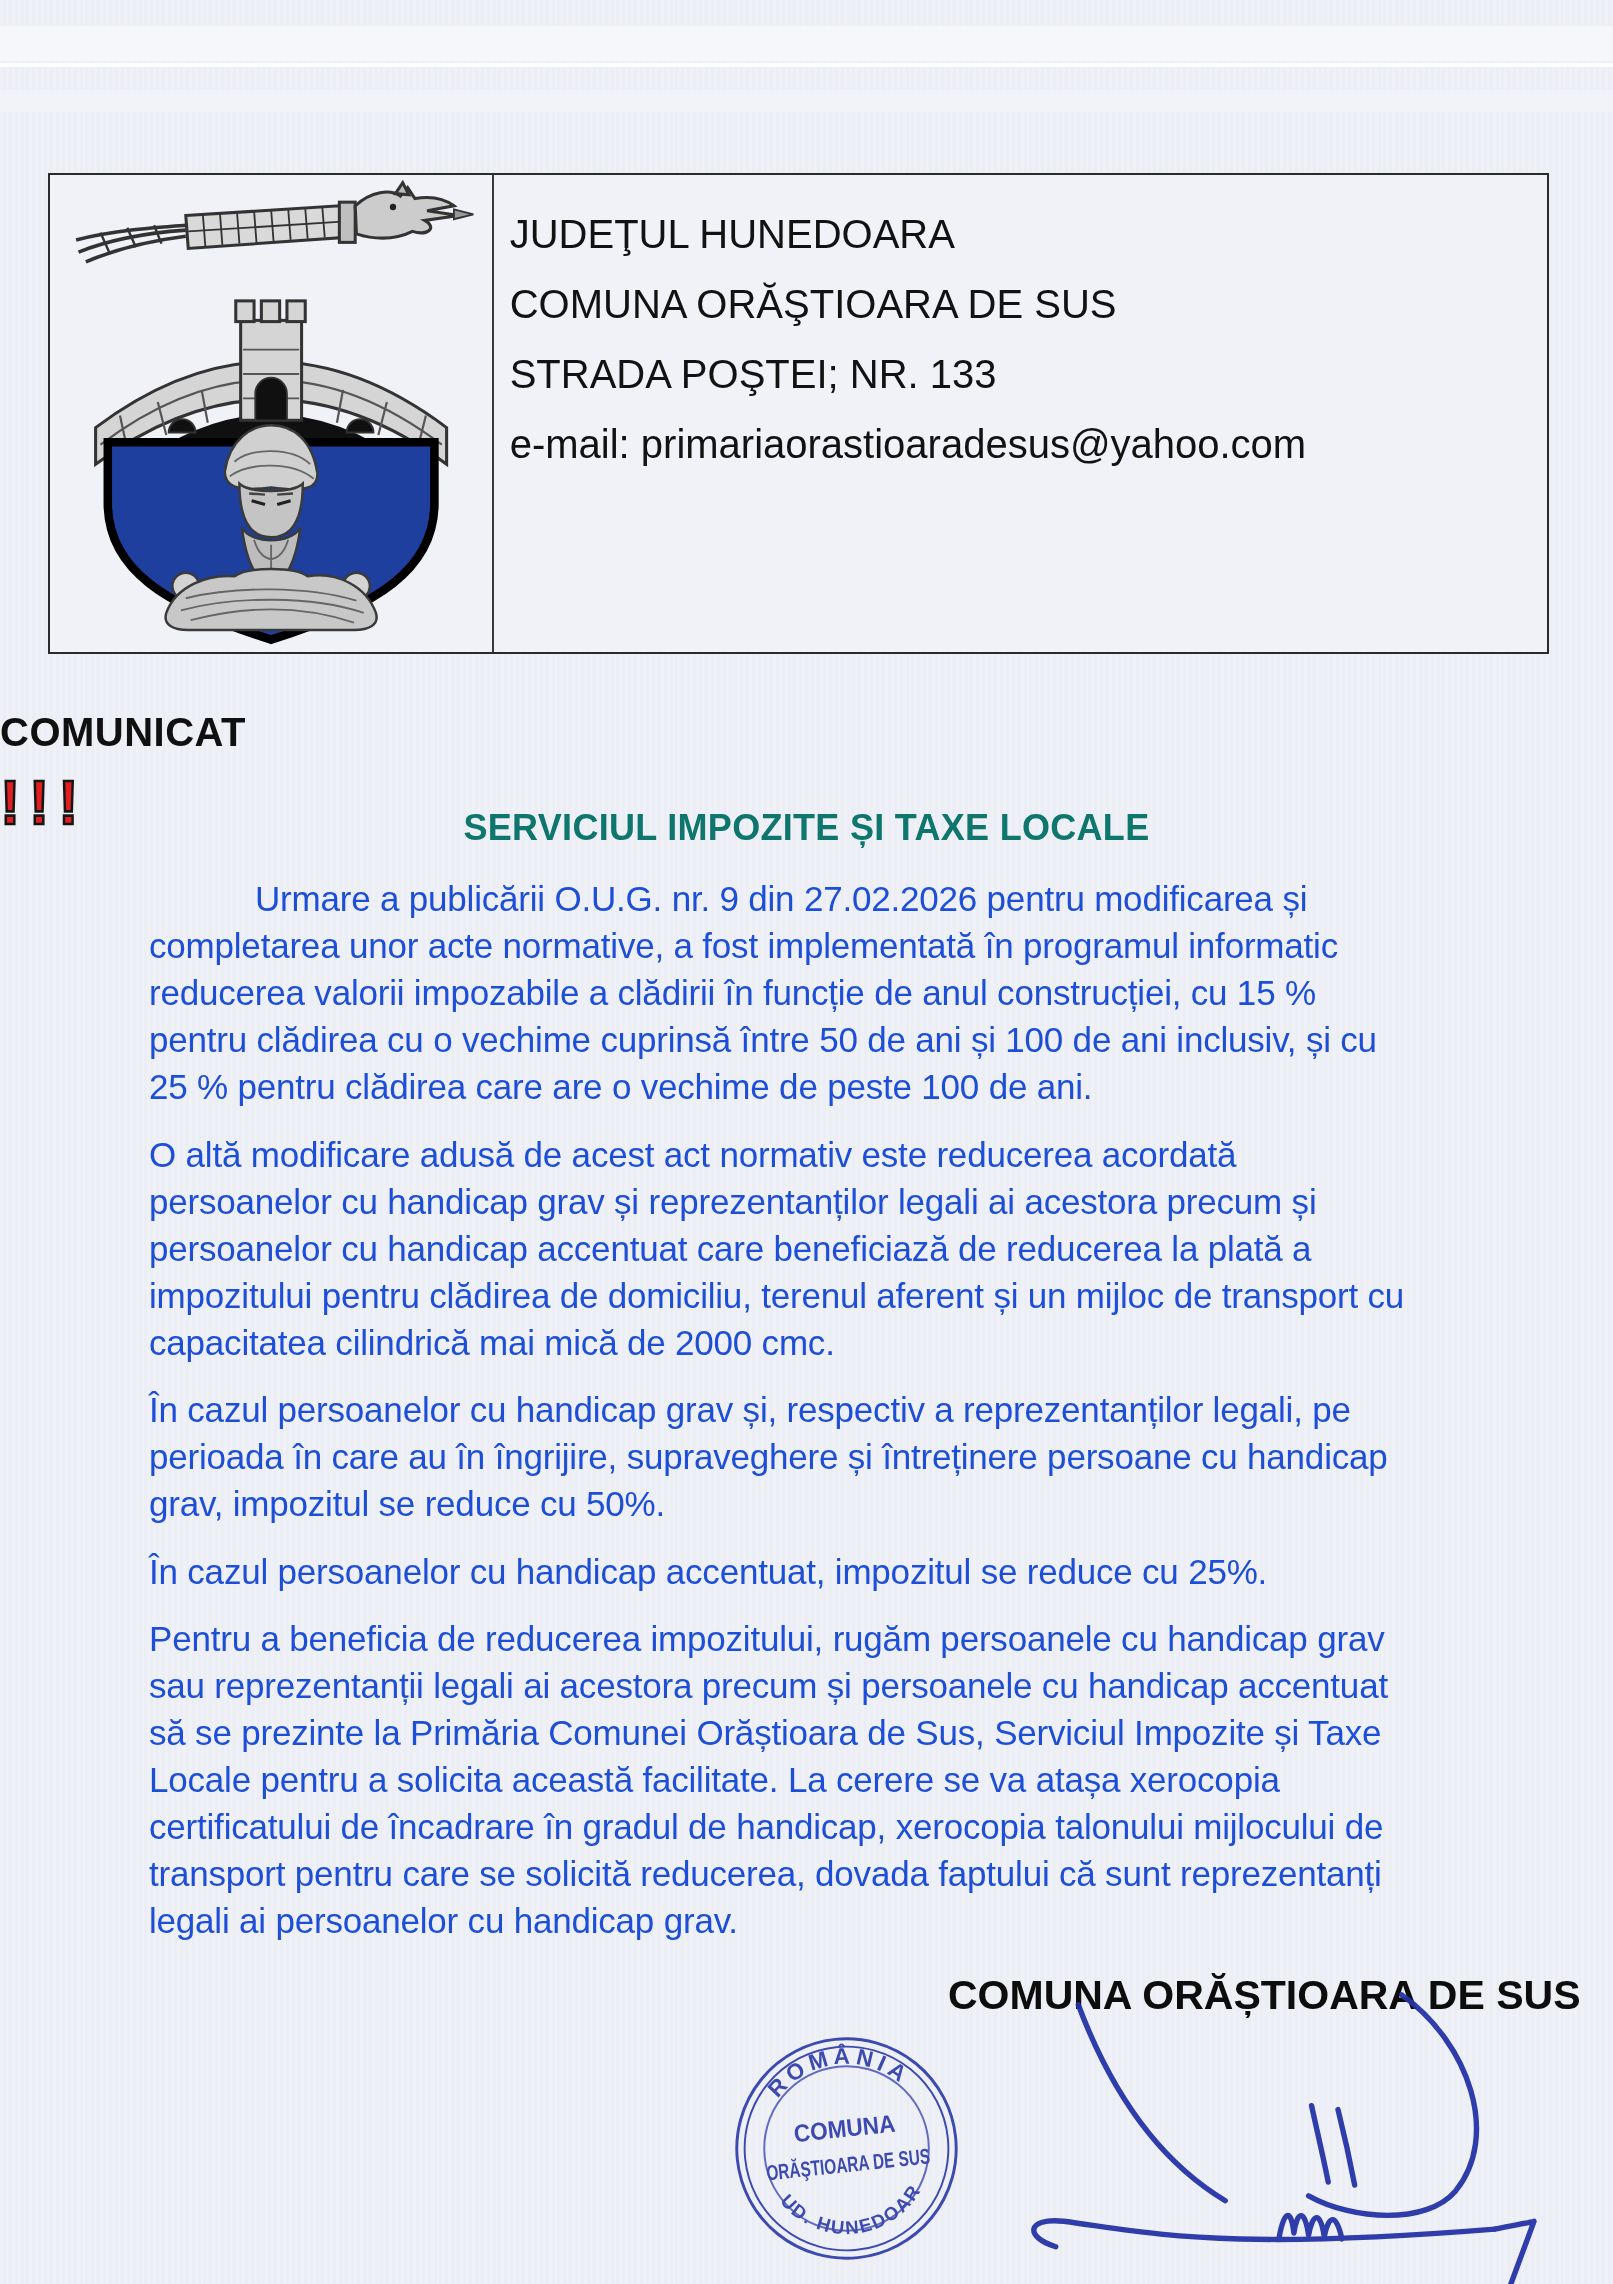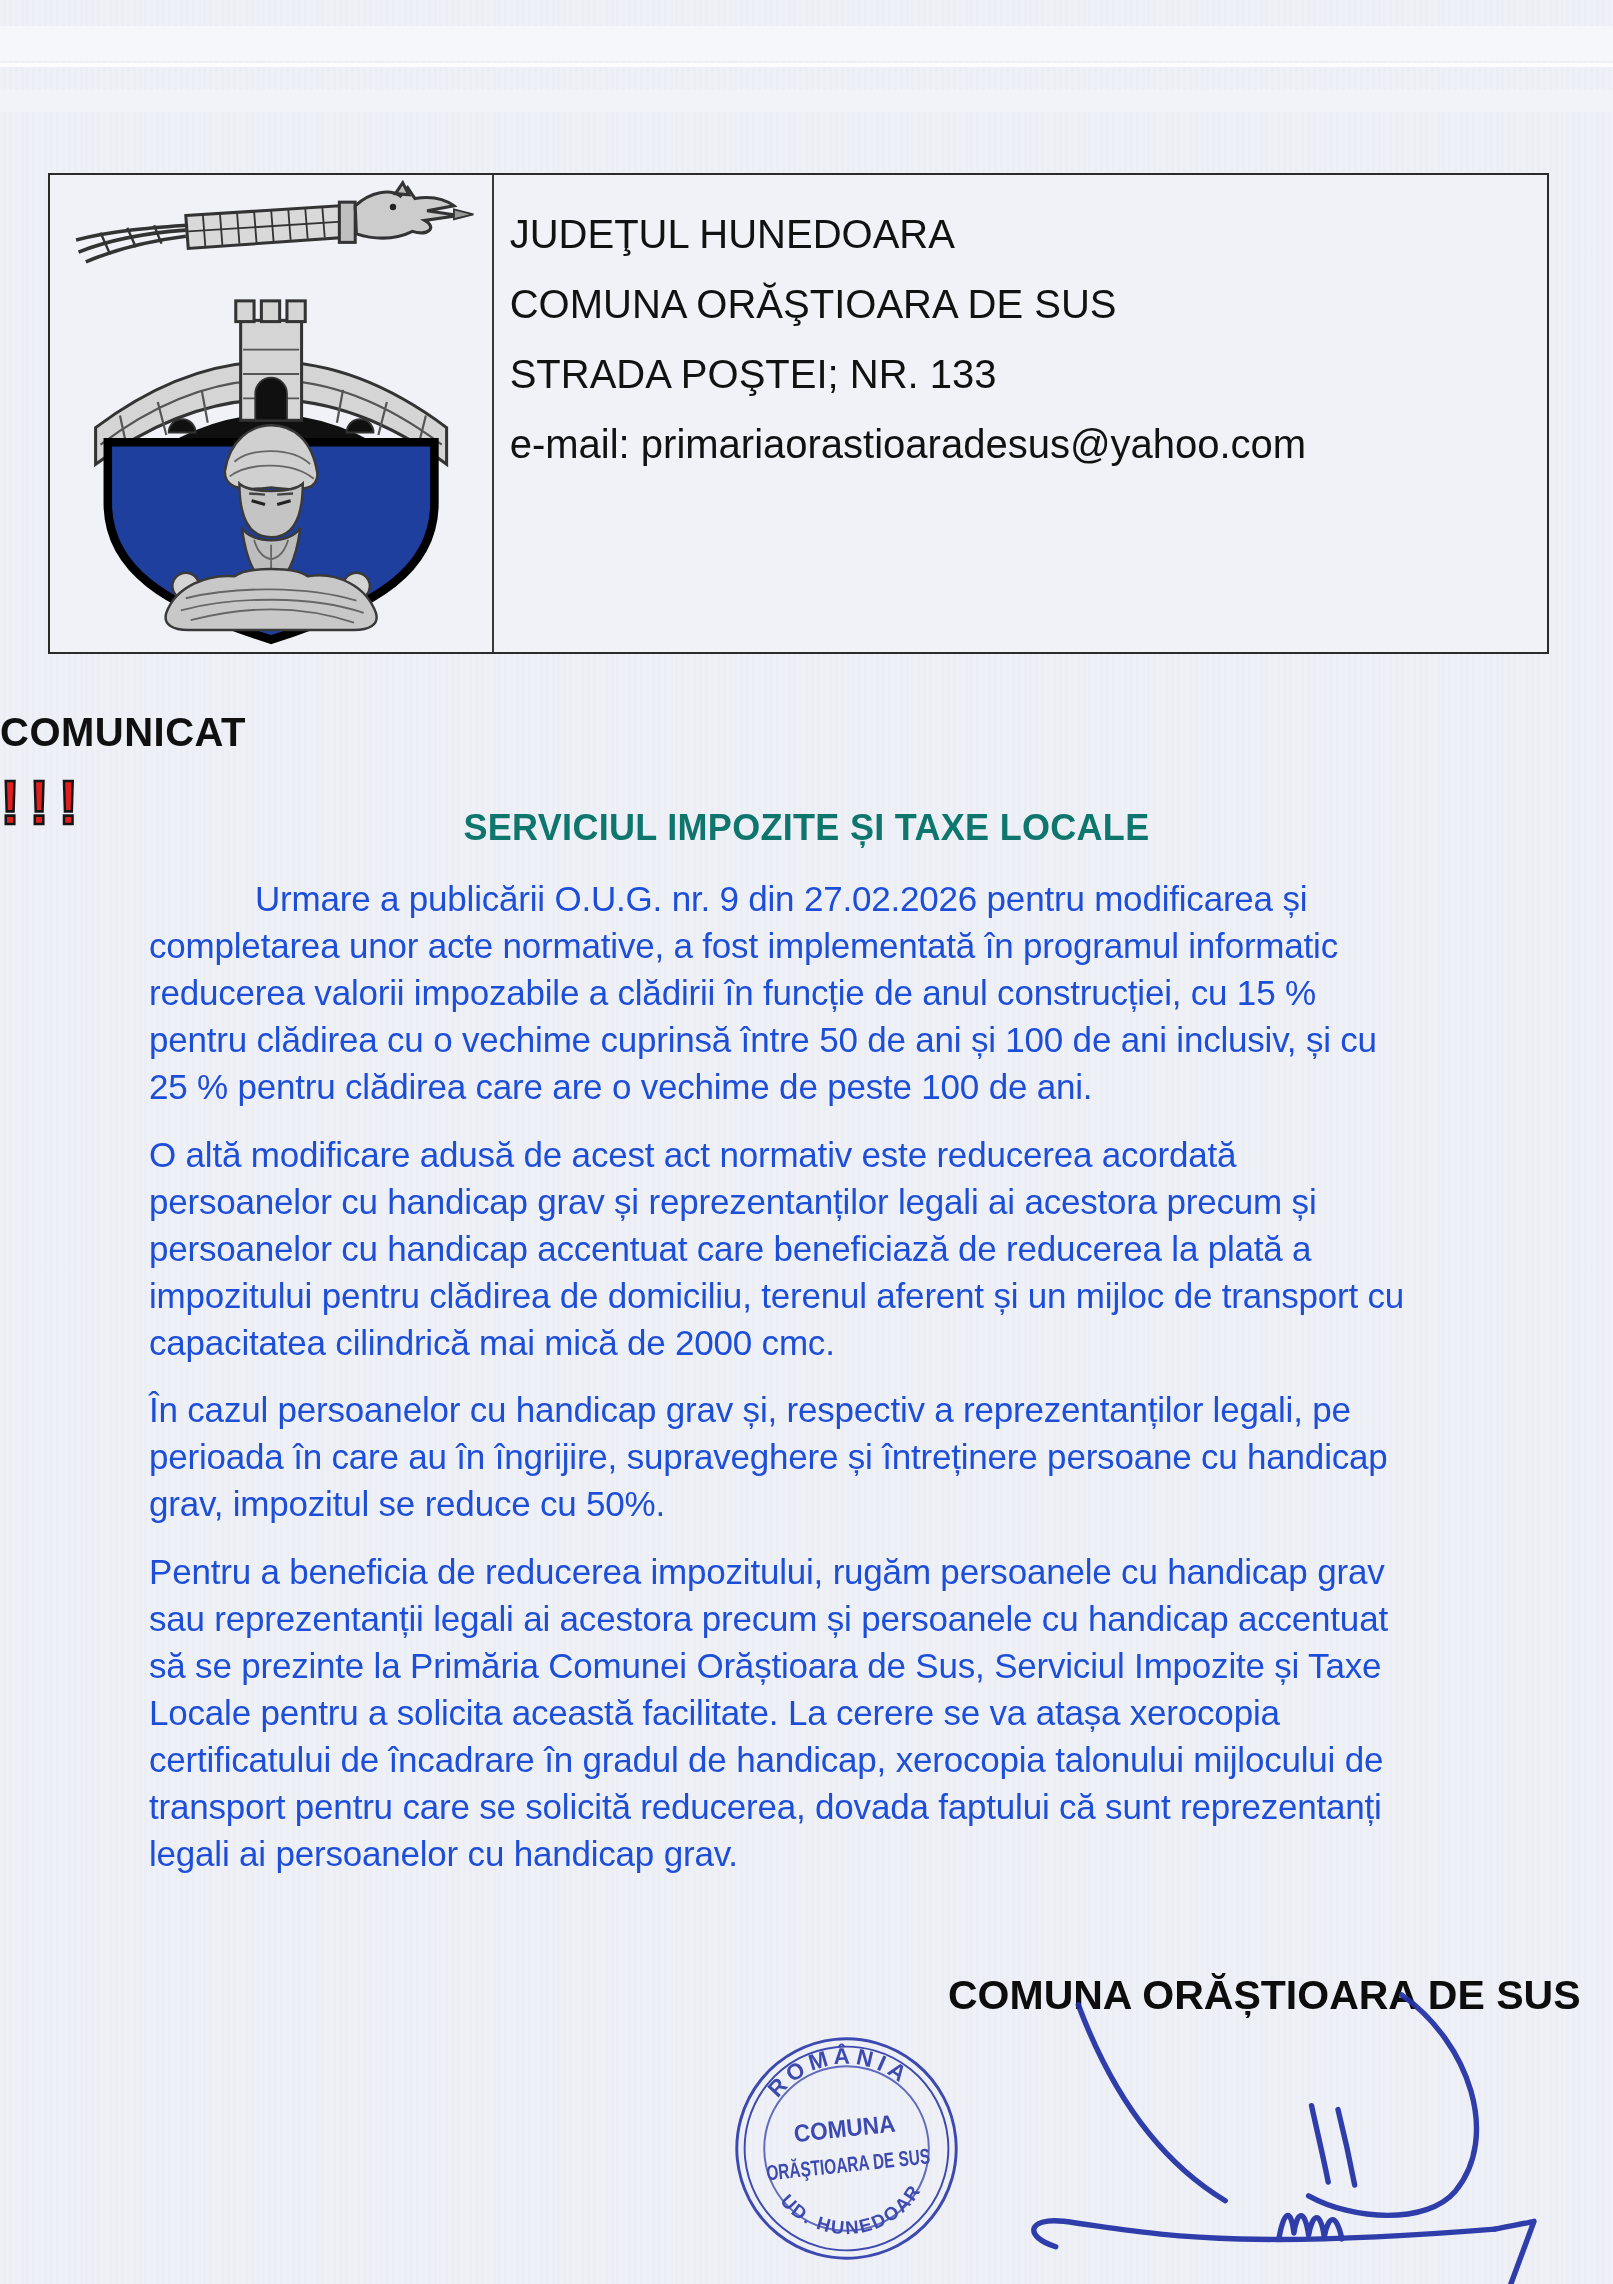--- a/index.html
+++ b/index.html
@@ -113,20 +113,21 @@
   <div class="title-row">
     <span class="title-text">COMUNICAT</span>
     <span class="title-bangs">!!!</span>
   </div>
   <div class="subtitle">SERVICIUL IMPOZITE ȘI TAXE LOCALE</div>
 
   <div class="body-text">
     <p class="indent">Urmare a publicării O.U.G. nr. 9 din 27.02.2026 pentru modificarea și completarea unor acte normative, a fost implementată în programul informatic reducerea valorii impozabile a clădirii în funcție de anul construcției, cu 15 % pentru clădirea cu o vechime cuprinsă între 50 de ani și 100 de ani inclusiv, și cu 25 % pentru clădirea care are o vechime de peste 100 de ani.</p>
     <p>O altă modificare adusă de acest act normativ este reducerea acordată persoanelor cu handicap grav și reprezentanților legali ai acestora precum și persoanelor cu handicap accentuat care beneficiază de reducerea la plată a impozitului pentru clădirea de domiciliu, terenul aferent și un mijloc de transport cu capacitatea cilindrică mai mică de 2000 cmc.</p>
     <p>În cazul persoanelor cu handicap grav și, respectiv a reprezentanților legali, pe perioada în care au în îngrijire, supraveghere și întreținere persoane cu handicap grav, impozitul se reduce cu 50%.</p>
+    <p>În cazul persoanelor cu handicap accentuat, impozitul se reduce cu 25%.</p>
     <p>Pentru a beneficia de reducerea impozitului, rugăm persoanele cu handicap grav sau reprezentanții legali ai acestora precum și persoanele cu handicap accentuat să se prezinte la Primăria Comunei Orăștioara de Sus, Serviciul Impozite și Taxe Locale pentru a solicita această facilitate. La cerere se va atașa xerocopia certificatului de încadrare în gradul de handicap, xerocopia talonului mijlocului de transport pentru care se solicită reducerea, dovada faptului că sunt reprezentanți legali ai persoanelor cu handicap grav.</p>
   </div>
 
   <div class="signer">COMUNA ORĂȘTIOARA DE SUS</div>
 
   <svg class="stamp" viewBox="-122 -122 244 244">
     <defs>
       <path id="st-top" d="M -80 -32 A 86 86 0 0 1 80 -32"></path>
       <path id="st-bot" d="M -74 46 A 87 87 0 0 0 74 46"></path>
     </defs>

